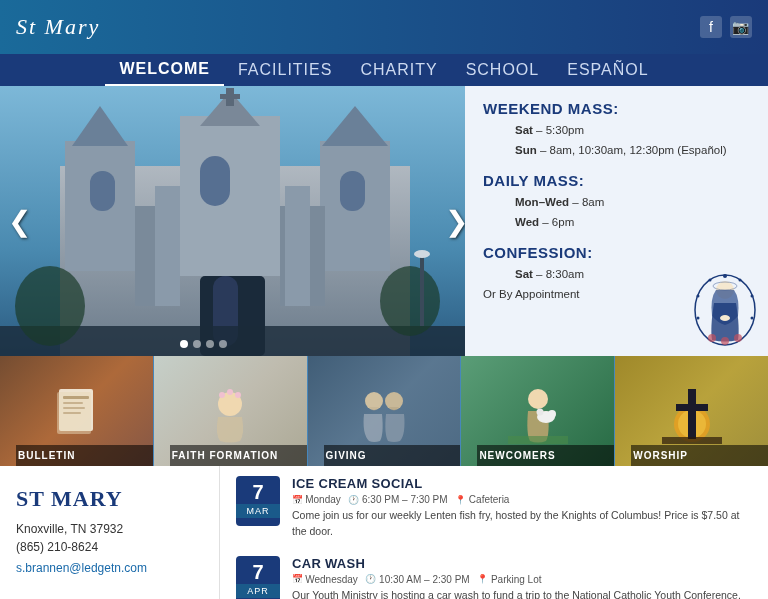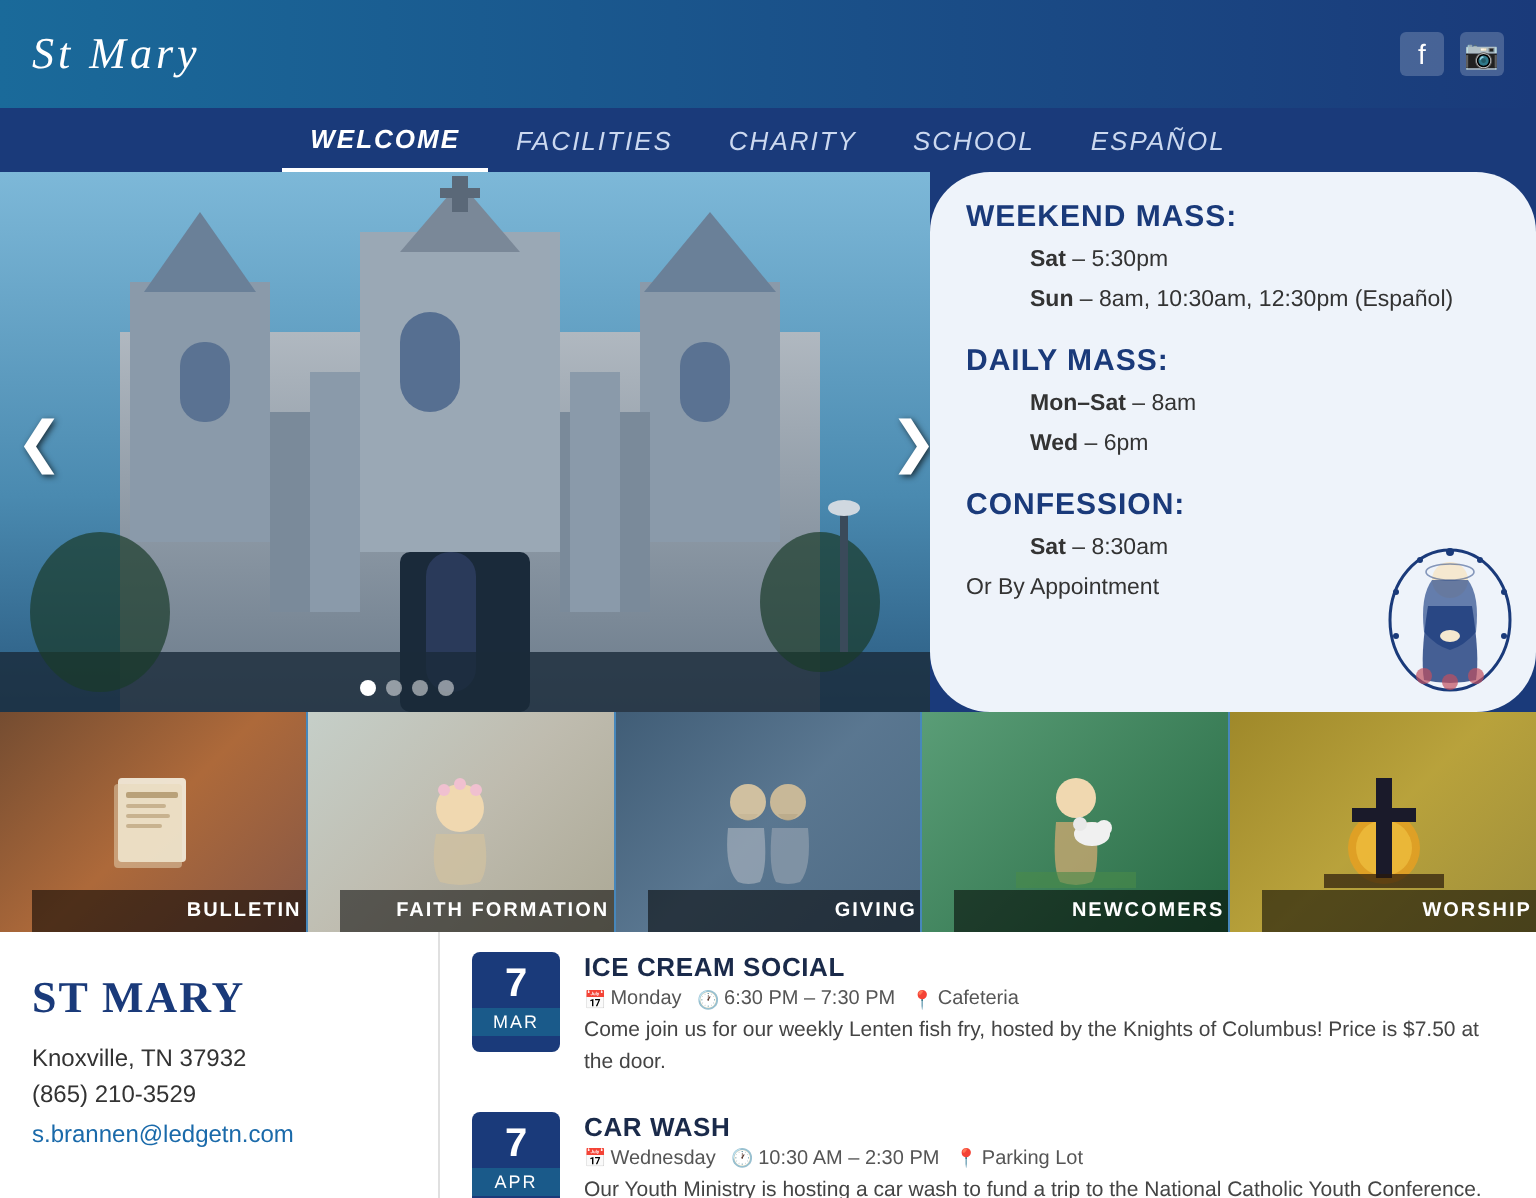--- a/index.html
+++ b/index.html
@@ -42,30 +42,29 @@
     #nav {
       background: #1a3a7a;
       display: flex;
       justify-content: center;
       gap: 0;
       height: 32px;
       align-items: center;
     }
     .nav-item {
       color: #ccd9f0;
-      font-size: 13px;
+      font-size: 16px;
       letter-spacing: 1px;
       padding: 0 14px;
       cursor: pointer;
       text-transform: uppercase;
       font-weight: 500;
       height: 100%;
       display: flex;
       align-items: center;
-      font-style: italic;
     }
     .nav-item.active {
       color: #fff;
       border-bottom: 2px solid #fff;
       font-weight: bold;
     }
 
     
     #hero {
       position: relative;
@@ -127,21 +126,20 @@
       background: rgba(255,255,255,0.5);
     }
     .dot.active { background: #fff; }
 
     
     #hero-info {
       flex: 1;
       background: #eef3fa;
       padding: 14px 14px 14px 18px;
       position: relative;
-      border-radius: 30px;
     }
     .mass-section { margin-bottom: 12px; }
     .mass-title {
       color: #1a3a7a;
       font-size: 15px;
       font-weight: bold;
       letter-spacing: 0.5px;
       margin-bottom: 4px;
     }
     .mass-detail {
@@ -187,21 +185,21 @@
     .ql-label {
       position: absolute;
       bottom: 0;
       left: 16px;
       right: 0;
       background: rgba(0,0,0,0.55);
       color: #fff;
       font-size: 10px;
       font-weight: bold;
       letter-spacing: 1px;
-      text-align: right;
+      text-align: left;
       padding: 5px 2px;
       text-transform: uppercase;
     }
 
     
     .ql-icon-area {
       position: absolute;
       inset: 0;
       display: flex;
       align-items: center;
@@ -407,21 +405,21 @@
         <strong>Sat</strong> – 5:30pm
       </div>
       <div class="mass-detail">
         <strong>Sun</strong> – 8am, 10:30am, 12:30pm (Español)
       </div>
     </div>
 
     <div class="mass-section">
       <div class="mass-title">DAILY MASS:</div>
       <div class="mass-detail">
-        <strong>Mon–Sat</strong> – 8am
+        <strong>Mon–Wed</strong> – 8am
       </div>
       <div class="mass-detail">
         <strong>Wed</strong> – 6pm
       </div>
     </div>
 
     <div class="mass-section">
       <div class="mass-title">CONFESSION:</div>
       <div class="mass-detail">
         <strong>Sat</strong> – 8:30am
@@ -544,21 +542,21 @@
     </div>
     <div class="ql-label">WORSHIP</div>
   </div>
 </div>
 
 <div id="bottom">
 
   <div id="contact-panel">
     <div id="org-name">ST MARY</div>
     <div class="contact-line">Knoxville, TN 37932</div>
-    <div class="contact-line">(865) 210-3529</div>
+    <div class="contact-line">(865) 210-8624</div>
     <a class="contact-email" href="#">s.brannen@ledgetn.com</a>
   </div>
 
   <div id="events-panel">
 
     <div class="event-item">
       <div class="event-date-badge">
         <div class="event-date-num">7</div>
         <div class="event-date-mon">MAR</div>
       </div>

